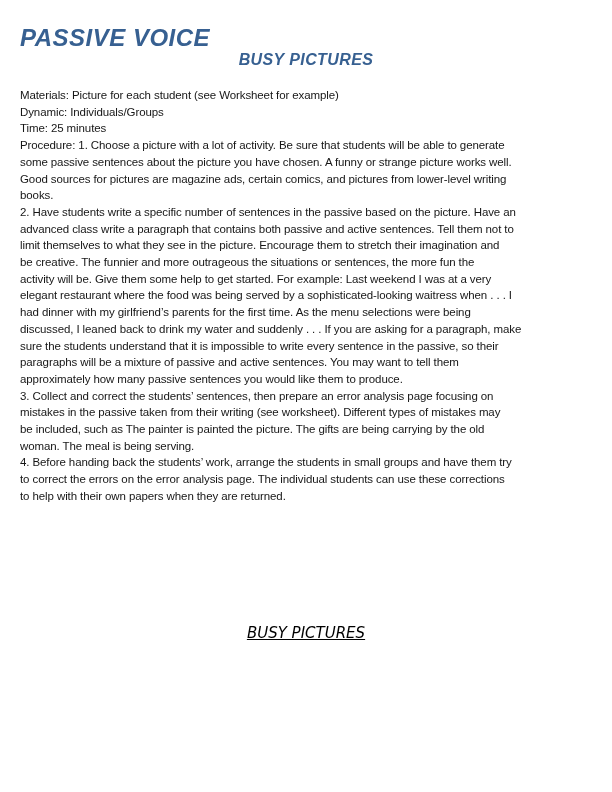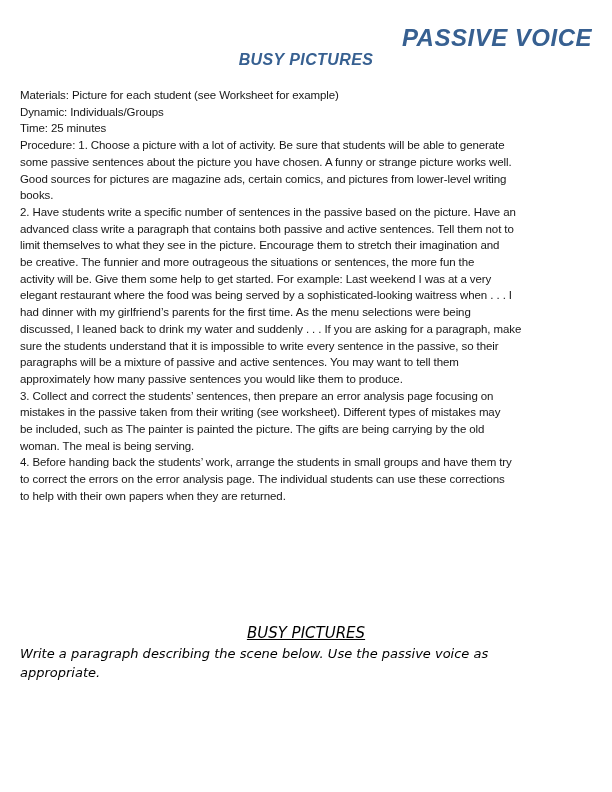--- a/index.html
+++ b/index.html
@@ -14,21 +14,21 @@
     margin:0 auto;
     background:#ffffff;
     box-sizing:border-box;
     padding:26px 20px 0 20px;
     overflow:hidden;
     font-family:"Liberation Sans", sans-serif;
     color:var(--body-ink);
   }
   .title{
     margin:0;
-    text-align:right;
+    text-align:left;
     font-family:"Liberation Sans", sans-serif;
     font-size:24px;
     line-height:24px;
     font-weight:bold;
     font-style:italic;
     letter-spacing:0.5px;
     color:var(--heading-blue);
   }
   .subtitle{
     margin:2px 0 0 0;
@@ -103,17 +103,15 @@
 3. Collect and correct the students’ sentences, then prepare an error analysis page focusing on
 mistakes in the passive taken from their writing (see worksheet). Different types of mistakes may
 be included, such as The painter is painted the picture. The gifts are being carrying by the old
 woman. The meal is being serving.
 4. Before handing back the students’ work, arrange the students in small groups and have them try
 to correct the errors on the error analysis page. The individual students can use these corrections
 to help with their own papers when they are returned.</div>
 
   <div class="worksheet">
     <div class="ws-title">BUSY PICTURES</div>
-    <div class="ws-instructions">Write a paragraph describing the scene below. Use the passive voice as
-appropriate.</div>
   </div>
 
 </div>
 
 </body></html>

